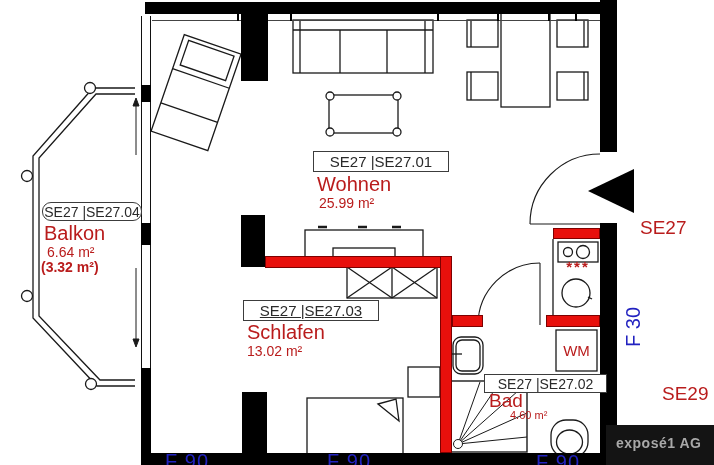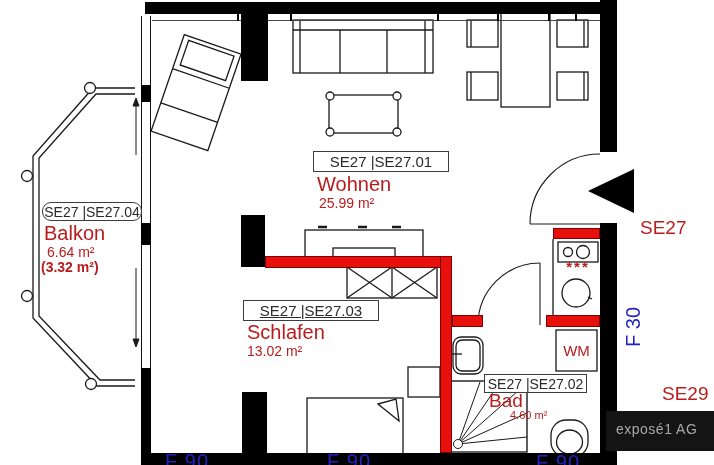--- a/index.html
+++ b/index.html
@@ -12,21 +12,21 @@
   .winv{position:absolute;border-left:1.5px solid #111;border-right:1.5px solid #111;box-sizing:border-box;z-index:2;}
   .t{position:absolute;font-family:"Liberation Sans",sans-serif;color:#b91c1c;white-space:nowrap;z-index:5;}
   .tagbox{position:absolute;border:1px solid #3c3c3c;background:#fff;display:flex;align-items:center;
           justify-content:center;color:#2a2a2a;z-index:5;box-sizing:border-box;}
   .blue{color:var(--blue);}
   .roomname{font-size:20px;}
   .area{font-size:14px;}
   #arrow{position:absolute;width:0;height:0;border-top:22px solid transparent;border-bottom:22px solid transparent;
          border-right:46px solid #000;left:588px;top:169px;z-index:5;}
   #f30{left:598px;top:316px;width:70px;height:22px;transform:rotate(-90deg);text-align:center;font-size:20px;}
-  #logo-plate{position:absolute;left:606px;top:411px;width:108px;height:40px;background:#141414;z-index:6;}
+  #logo-plate{position:absolute;left:606px;top:425px;width:108px;height:40px;background:#141414;z-index:6;font-weight:bold;}
   #logo-text{position:absolute;left:10px;top:10px;font-size:14px;color:#a9a9a9;letter-spacing:.5px;
              font-family:"Liberation Sans",sans-serif;white-space:nowrap;}
   .f90{font-size:20px;letter-spacing:1px;margin-top:20px;}
   .stars{font-weight:bold;letter-spacing:2px;font-size:15px;text-align:center;}
 </style>
 </head>
 <body>
 
 <div id="plan">
 
@@ -181,21 +181,21 @@
   <div class="red" style="left:553px;top:228px;width:47px;height:11px;"></div>
 
   <div class="tagbox" style="left:313px;top:151px;width:136px;height:21px;font-size:15px;">SE27 |SE27.01</div>
   <div class="t roomname" style="left:317px;top:173px;">Wohnen</div>
   <div class="t area" style="left:319px;top:195px;">25.99 m²</div>
 
   <div class="tagbox" style="left:243px;top:300px;width:136px;height:21px;font-size:15px;text-decoration:underline;">SE27 |SE27.03</div>
   <div class="t roomname" style="left:247px;top:321px;">Schlafen</div>
   <div class="t area" style="left:247px;top:343px;">13.02 m²</div>
 
-  <div class="tagbox" style="left:484px;top:374px;width:103px;height:19px;font-size:14px;">SE27 |SE27.02</div>
+  <div class="tagbox" style="left:484px;top:374px;width:123px;height:19px;font-size:14px;">SE27 |SE27.02</div>
   <div class="t roomname" style="left:489px;top:390px;font-size:19px;">Bad</div>
   <div class="t" style="left:494px;top:409px;font-size:11px;margin-left:16px;">4.60 m²</div>
 
   <div class="tagbox" style="left:42px;top:202px;width:100px;height:19px;font-size:14px;border-radius:9px;">SE27 |SE27.04</div>
   <div class="t roomname" style="left:44px;top:222px;">Balkon</div>
   <div class="t area" style="left:47px;top:244px;">6.64 m²</div>
   <div class="t area" style="left:41px;top:259px;font-weight:bold;">(3.32 m²)</div>
 
   <div class="t blue f90" style="left:165px;top:430px;">F 90</div>
   <div class="t blue f90" style="left:327px;top:430px;">F 90</div>

